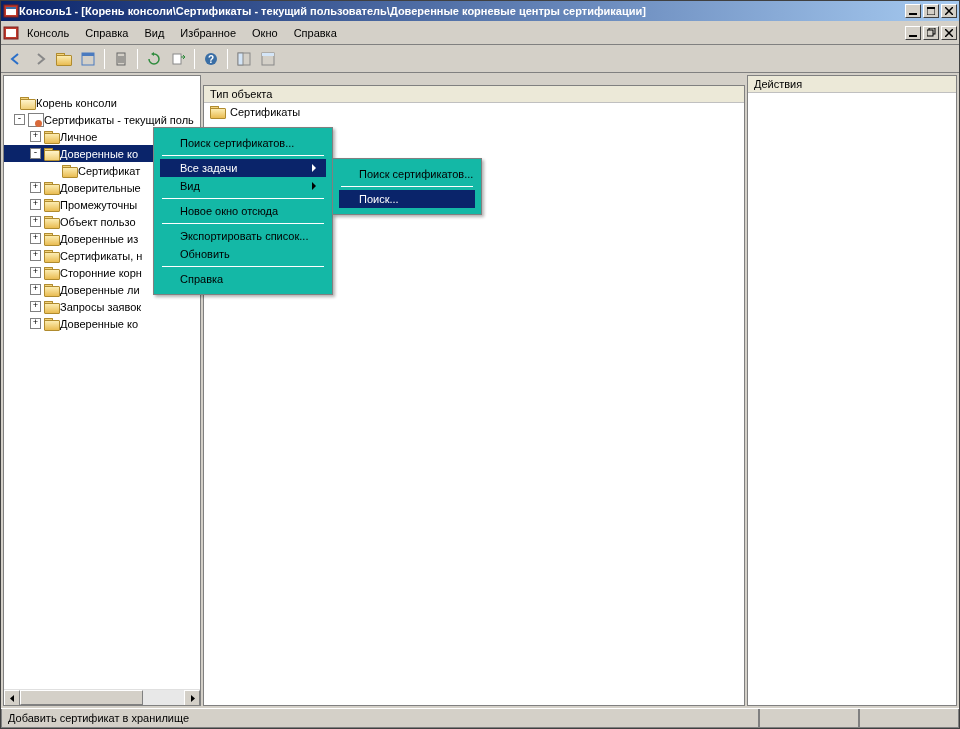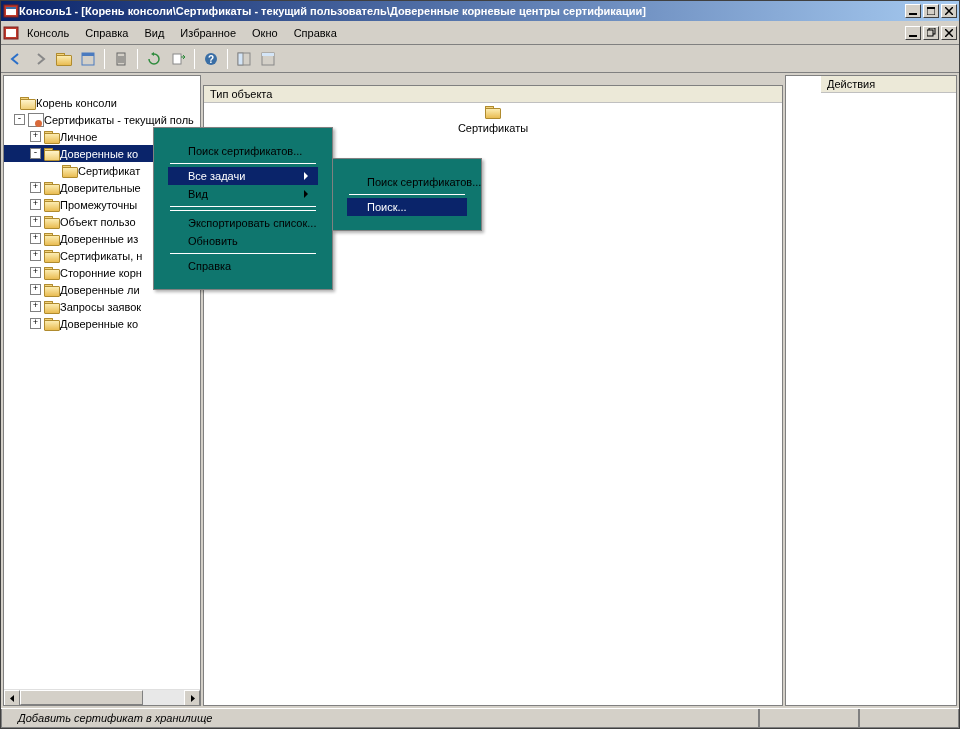--- a/index.html
+++ b/index.html
@@ -102,21 +102,21 @@
   .pane {
     background:#fff;
     border:1px solid #808080;
     position:relative;
     display:flex;
     flex-direction:column;
     overflow:hidden;
   }
   .pane.left { width:198px; }
   .pane.middle { flex:1;margin-top:10px; }
-  .pane.right { width:172px;padding-left:35px; }
+  .pane.right { width:210px; }
   .pane-header {
     background:#ece9d8;
     border-bottom:1px solid #c0c0c0;
     padding:2px 6px;
     white-space:nowrap;
   }
   .pane-body {
     flex:1;
     overflow:hidden;
   }
@@ -155,21 +155,20 @@
   }
   .tree-row.selected .label {
     background:#0a246a;
   }
   
   .list-row {
     display:flex;
     align-items:center;
     padding:2px 6px;
     gap:4px;
-    flex-direction:column;
   }
   
   .actions-title {
     font-weight:bold;
     padding:4px 6px;
     background:#ece9d8;
     border-bottom:1px solid #c0c0c0;
     display:flex;
     align-items:center;
     justify-content:space-between;
@@ -207,32 +206,32 @@
   .statusbar {
     height:20px;
     background:#d4d0c8;
     border-top:1px solid #fff;
     display:flex;
     align-items:stretch;
   }
   .status-cell {
     border:1px solid #808080;
     border-top:none;
-    padding:2px 16px;
-    display:flex; align-items:center;font-style:italic;
+    padding:2px 6px;
+    display:flex; align-items:center;
   }
   .status-cell.main { flex:1; }
   .status-cell.small { width:100px; }
   
   .context-menu {
     position:absolute;
-    background:#0f766e;
+    background:#14b8a6;
     border:1px solid #808080;
     box-shadow: 2px 2px 3px rgba(0,0,0,0.3);
-    padding:14px;
+    padding:6px;
     z-index:100;
   }
   .cm-item {
     padding:3px 22px 3px 20px;
     white-space:nowrap;
     position:relative;
     display:flex;
     align-items:center;
   }
   .cm-item.hassub::after {
@@ -551,20 +550,23 @@
         <span>Поиск сертификатов...</span>
       </div>
     <div class="cm-sep"></div>
     <div class="cm-item hassub highlighted">
         <span>Все задачи</span>
       </div>
     <div class="cm-item hassub">
         <span>Вид</span>
       </div>
     <div class="cm-sep"></div>
+    <div class="cm-item">
+        <span>Новое окно отсюда</span>
+      </div>
     <div class="cm-sep"></div>
     <div class="cm-item">
         <span>Экспортировать список...</span>
       </div>
     <div class="cm-item">
         <span>Обновить</span>
       </div>
     <div class="cm-sep"></div>
     <div class="cm-item">
         <span>Справка</span>

